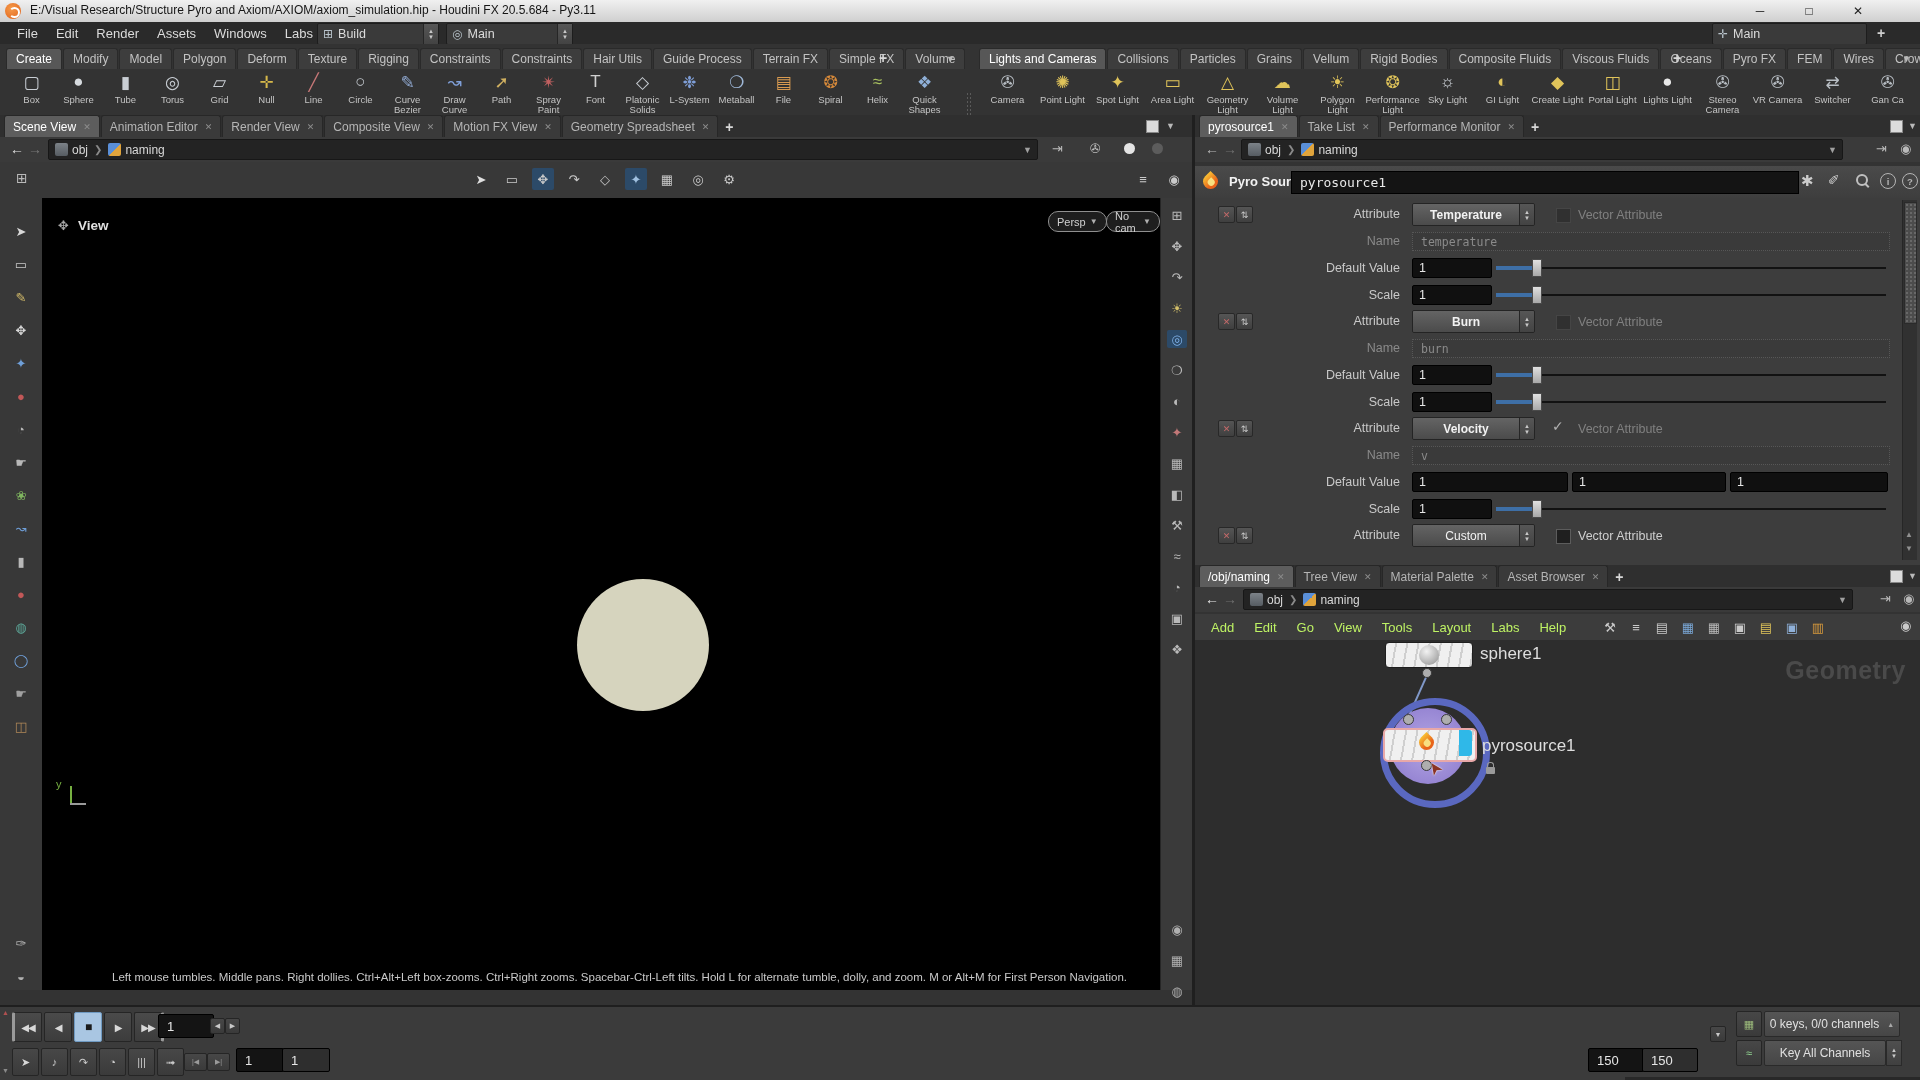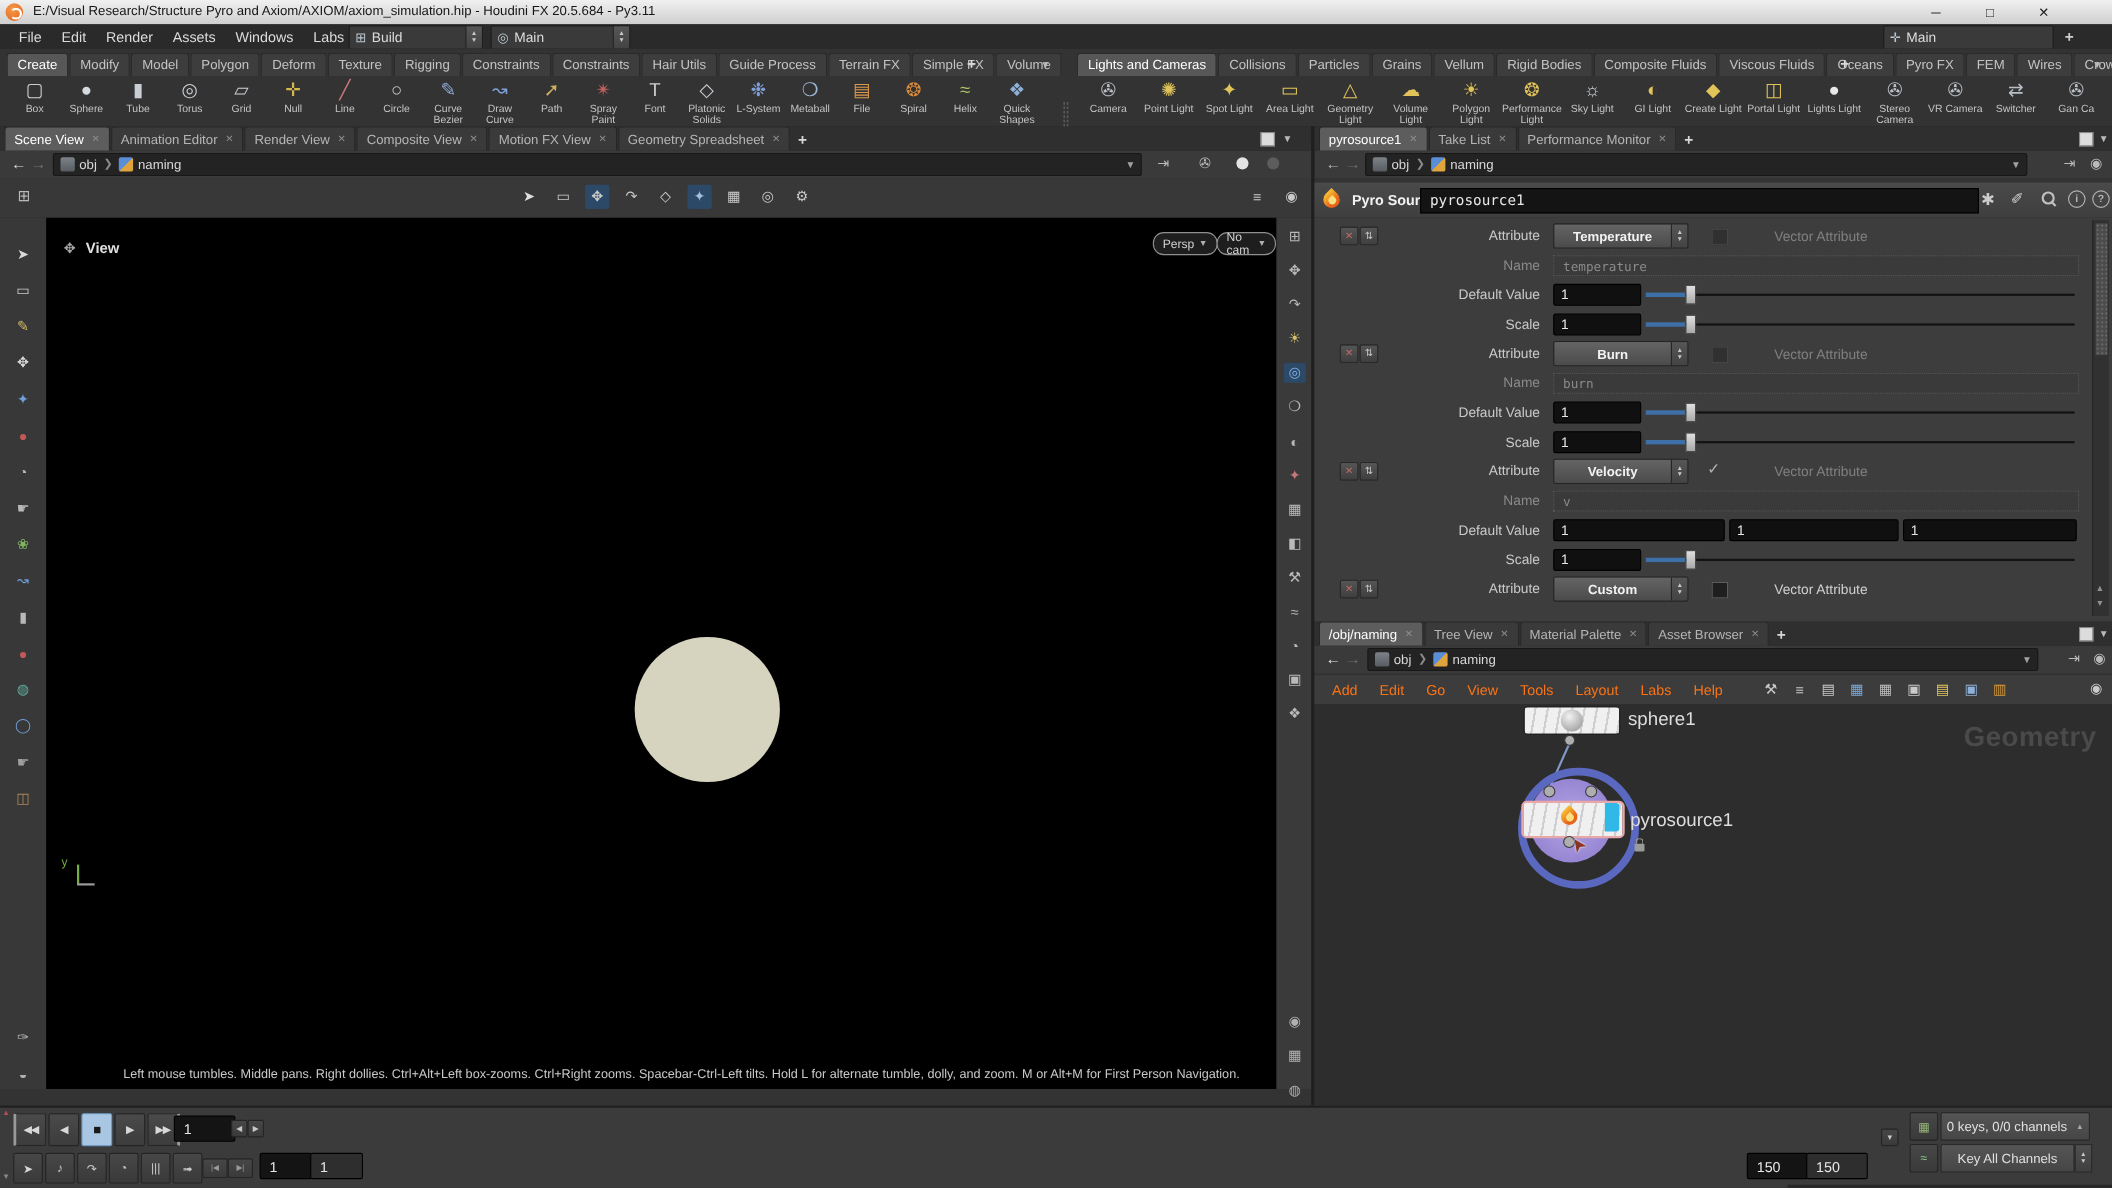--- a/index.html
+++ b/index.html
@@ -102,29 +102,29 @@
   .nf{position:absolute;background:#101010;color:#e6e6e6;font-size:12.5px;display:flex;align-items:center;
     padding-left:6px;border:1px solid #000;border-radius:2px;height:18px;}
   .dnf{position:absolute;background:#3a3a3a;border:1px dotted #575757;color:#8a8a8a;height:17px;
     font-family:"DejaVu Sans Mono",monospace;font-size:11.5px;display:flex;align-items:center;padding-left:8px;}
   .slider{position:absolute;height:19px;}
   .slider .track{position:absolute;left:0;right:0;top:9px;height:2px;background:#121212;}
   .slider .fill{position:absolute;left:0;top:8px;width:36px;height:4px;background:#3e6fa6;}
   .slider .handle{position:absolute;left:36px;top:1px;width:8px;height:16px;background:linear-gradient(#e0e0e0,#a8a8a8);border:1px solid #4a4a4a;}
   .cbx{position:absolute;width:13px;height:13px;background:#303030;border:1px solid #454545;}
   .cbx.bright{background:#1f1f1f;border-color:#5c5c5c;}
-  .valabel{position:absolute;font-size:12.5px;color:#808080;margin-left:35px;}
+  .valabel{position:absolute;font-size:12.5px;color:#808080;}
   .valabel.bright{color:#cfcfcf;}
   .vscroll{left:1902px;top:200px;width:14px;height:360px;background:#313131;border-left:1px solid #262626;}
   .vthumb{left:1px;top:2px;width:11px;height:120px;background:#4c4c4c;border:1px solid #2a2a2a;
     background-image:radial-gradient(#686868 1px,transparent 1px);background-size:4px 4px;}
 
   
   .netmenu{left:1195px;top:614px;width:725px;height:26px;background:#3c3c3c;border-bottom:1px solid #292929;}
-  .netmenu .mi{padding:0 10px;color:#f97316;font-size:13px;height:26px;display:flex;align-items:center;}
+  .netmenu .mi{padding:0 10px;color:#bef264;font-size:13px;height:26px;display:flex;align-items:center;}
   .canvas{left:1195px;top:640px;width:725px;height:365px;background:#2d2d2d;overflow:hidden;}
   .watermark{position:absolute;right:14px;top:16px;font-size:25px;font-weight:bold;color:#4a4a4a;letter-spacing:.5px;}
   .nodebody{position:absolute;border-radius:4px;border:1px solid #1f1f1f;
     background:repeating-linear-gradient(100deg,#f0f0f0 0 9px,#cfcfcf 9px 11px);}
   .nodelabel{position:absolute;color:#dedede;font-size:17px;}
   .ndot{position:absolute;border-radius:50%;background:#aeaeae;border:1px solid #3a3a3a;}
   .flame{position:relative;width:15px;height:15px;background:linear-gradient(#f8c033,#e8641a 70%);
     border-radius:50% 0 50% 50%;transform:rotate(-45deg);}
   .flame:after{content:"";position:absolute;left:4px;top:5px;width:7px;height:7px;background:#f8e080;border-radius:50% 0 50% 50%;}
   .lockic{position:absolute;width:9px;height:7px;background:#9a9a9a;border-radius:1px;}
@@ -704,21 +704,21 @@
   <div class="abs slider" style="left:1496px;top:499px;width:390px;">
     <div class="track"></div>
       <div class="fill"></div>
       <div class="handle"></div>
   </div>
 
   <div class="abs xb" style="left:1218px;top:527px;color:#c46a6a;">✕</div>
   <div class="abs xb" style="left:1236px;top:527px;color:#c9c9c9;">⇅</div>
   <div class="abs plabel" style="left:1290px;top:528px;">Attribute</div>
   <div class="abs dd" style="left:1412px;top:524px;">
-    <span class="lbl" style="font-weight:bold;">Custom</span>
+    <span class="lbl" style="font-weight:normal;">Custom</span>
       <span class="spin"></span>
   </div>
   <div class="abs cbx bright" style="left:1556px;top:529px;"></div>
   <div class="abs valabel bright" style="left:1578px;top:529px;">Vector Attribute</div>
 
   <div class="abs vscroll">
     <div class="abs vthumb"></div>
     <span class="abs" style="left:2px;top:330px;color:#909090;font-size:8px;">▲</span>
     <span class="abs" style="left:2px;top:344px;color:#909090;font-size:8px;">▼</span>
   </div>

